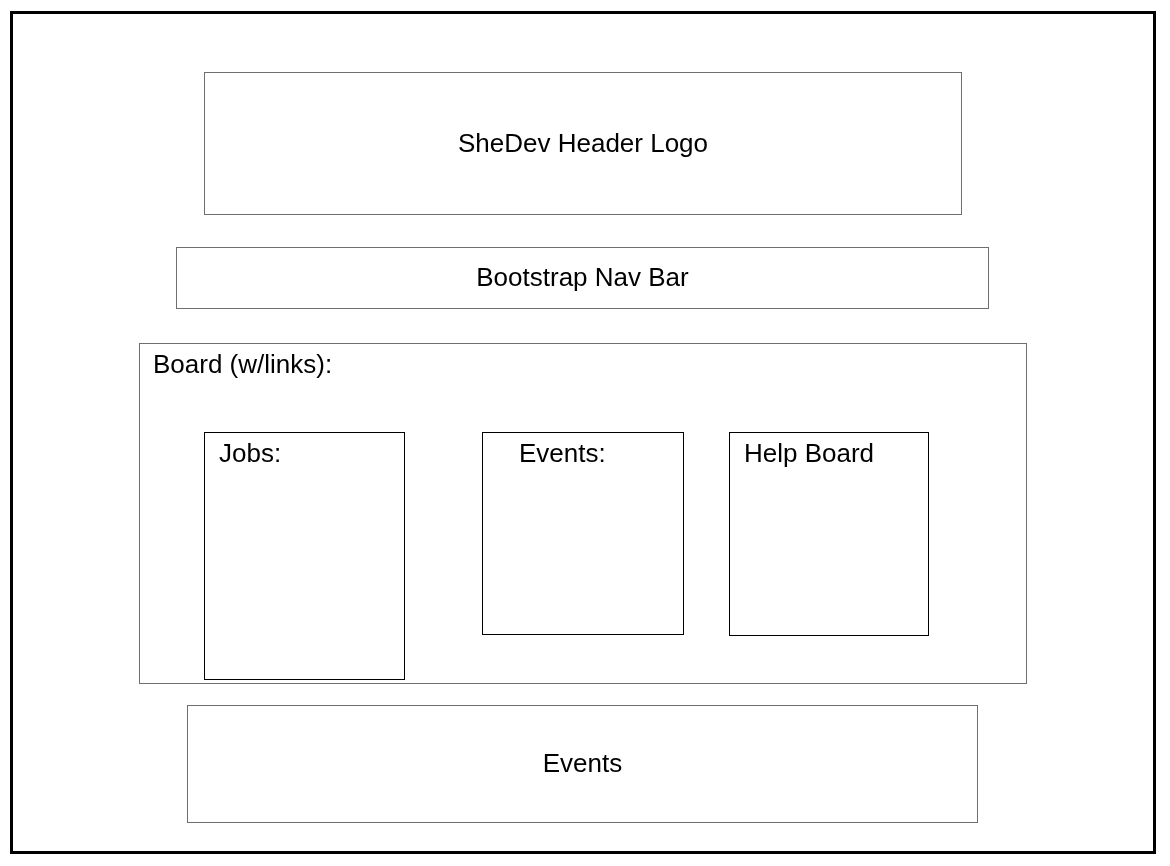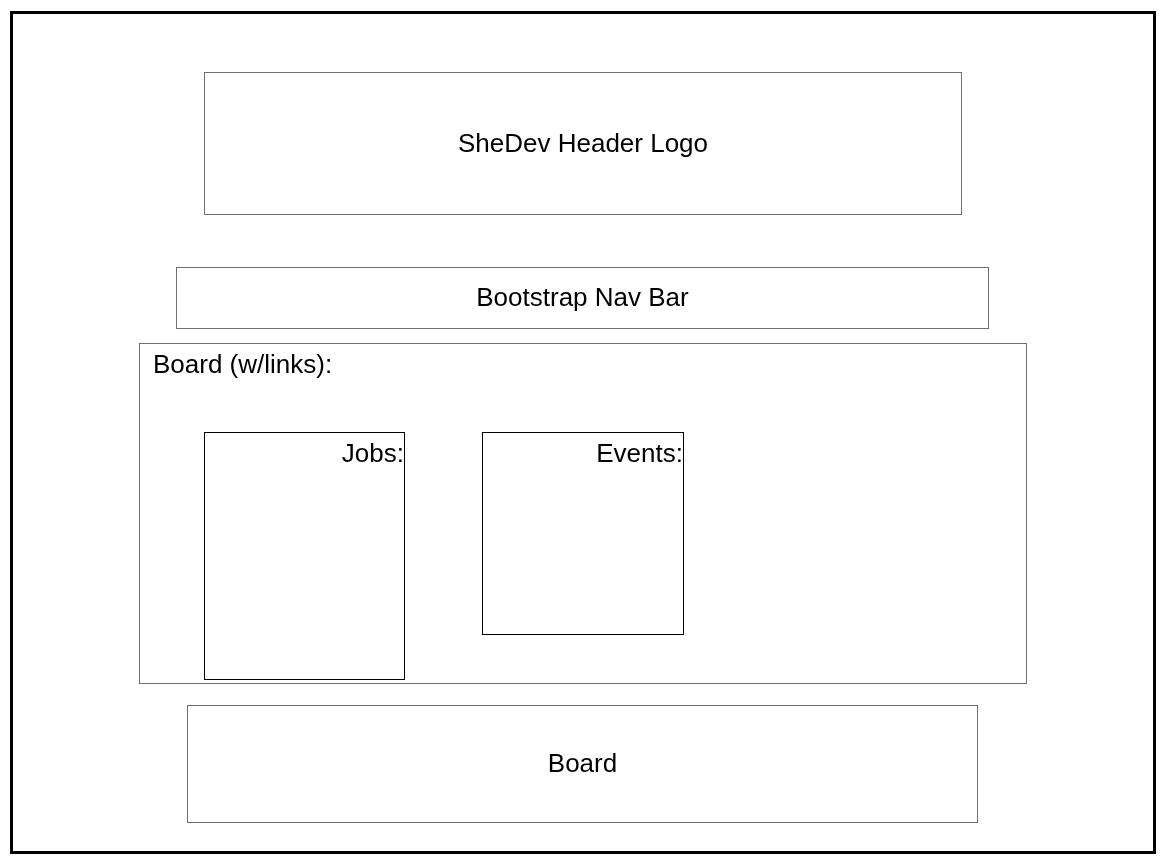--- a/index.html
+++ b/index.html
@@ -13,21 +13,20 @@
     height: 866px;
     background: #ffffff;
     font-family: "Liberation Sans", sans-serif;
     color: #000000;
     overflow: hidden;
   }
   .box {
     position: absolute;
     box-sizing: border-box;
     background: #ffffff;
-    text-align: right;
   }
   .outer-frame {
     left: 10px;
     top: 11px;
     width: 1146px;
     height: 843px;
     border: 3px solid #000000;
     background: transparent;
   }
   .section {
@@ -44,21 +43,20 @@
     left: 204px;
     top: 72px;
     width: 758px;
     height: 143px;
   }
   .nav-box {
     left: 176px;
     top: 247px;
     width: 813px;
     height: 62px;
-    margin-top: 20px;
   }
   .posts-box {
     left: 139px;
     top: 343px;
     width: 888px;
     height: 341px;
   }
   .posts-label {
     position: absolute;
     left: 13px;
@@ -118,18 +116,21 @@
   </div>
 
   <div class="box panel panel-jobs">
     <span>Jobs:</span>
   </div>
 
   <div class="box panel panel-events">
     <span>Events:</span>
   </div>
 
+  <div class="box panel panel-help">
+    <span>Help Board</span>
+  </div>
 
   <div class="box section centered footer-box">
-    <span>Board</span>
+    <span>Events</span>
   </div>
 
 </div>
 
 </body></html>

